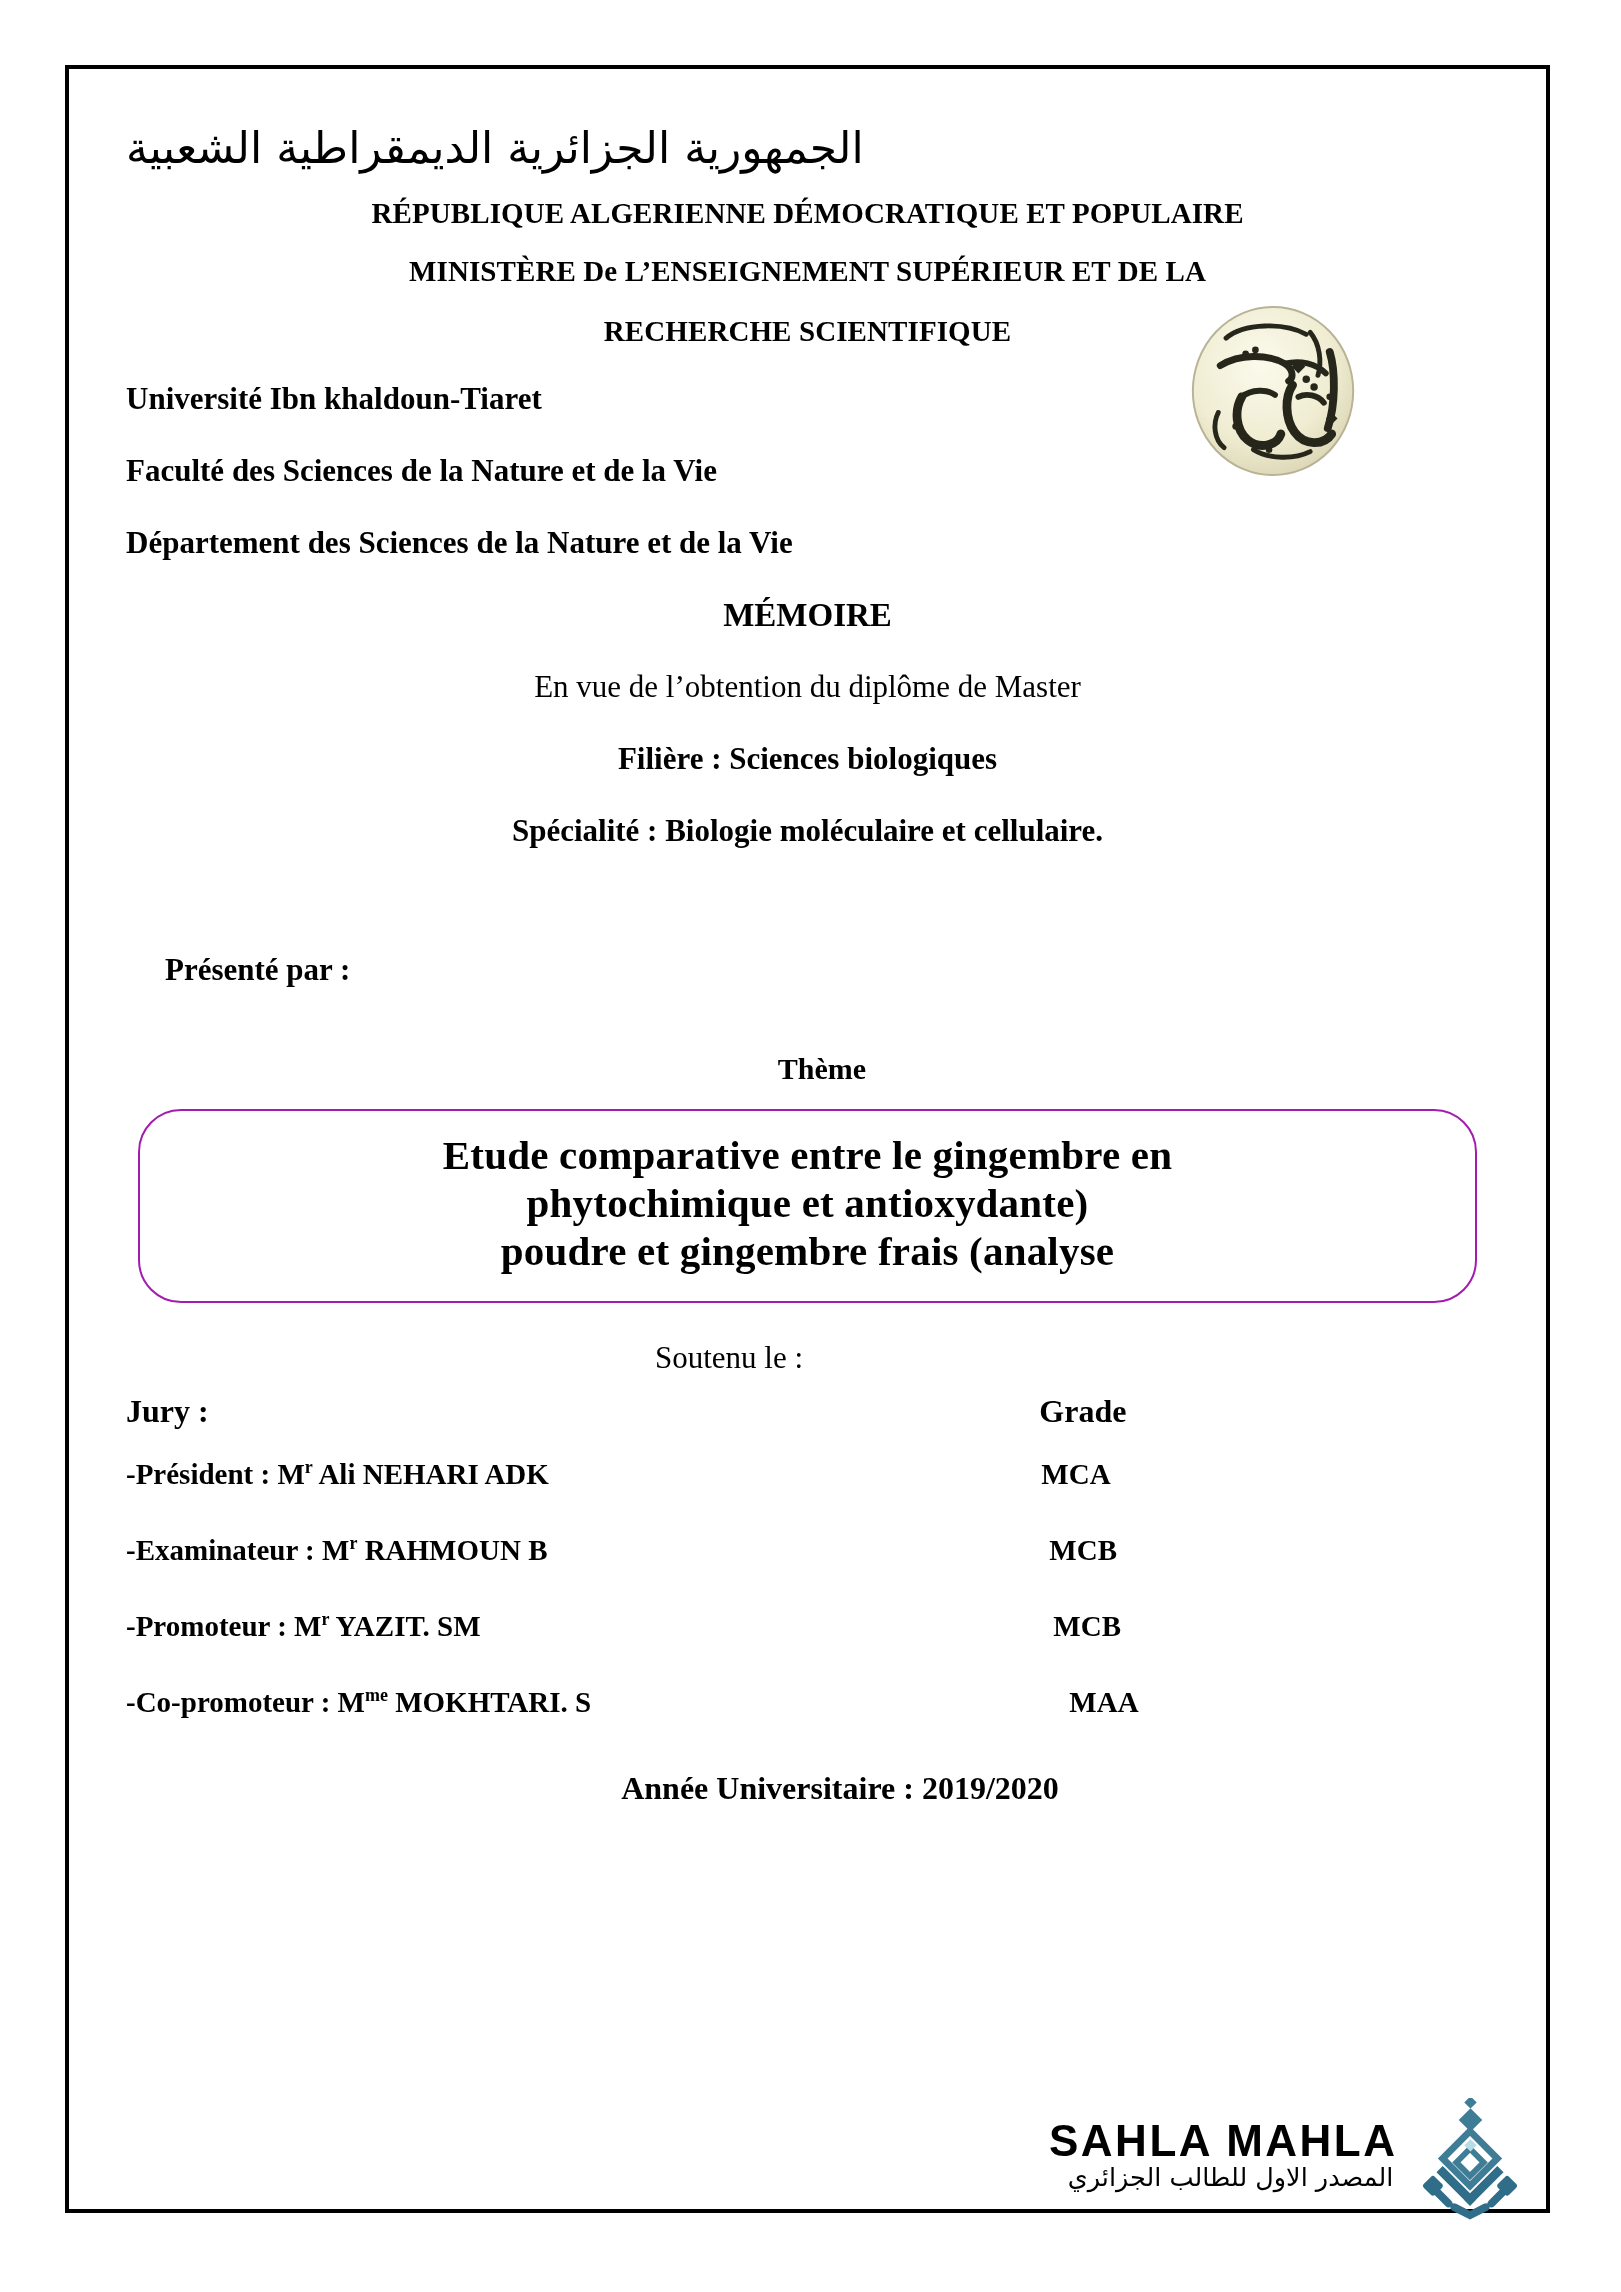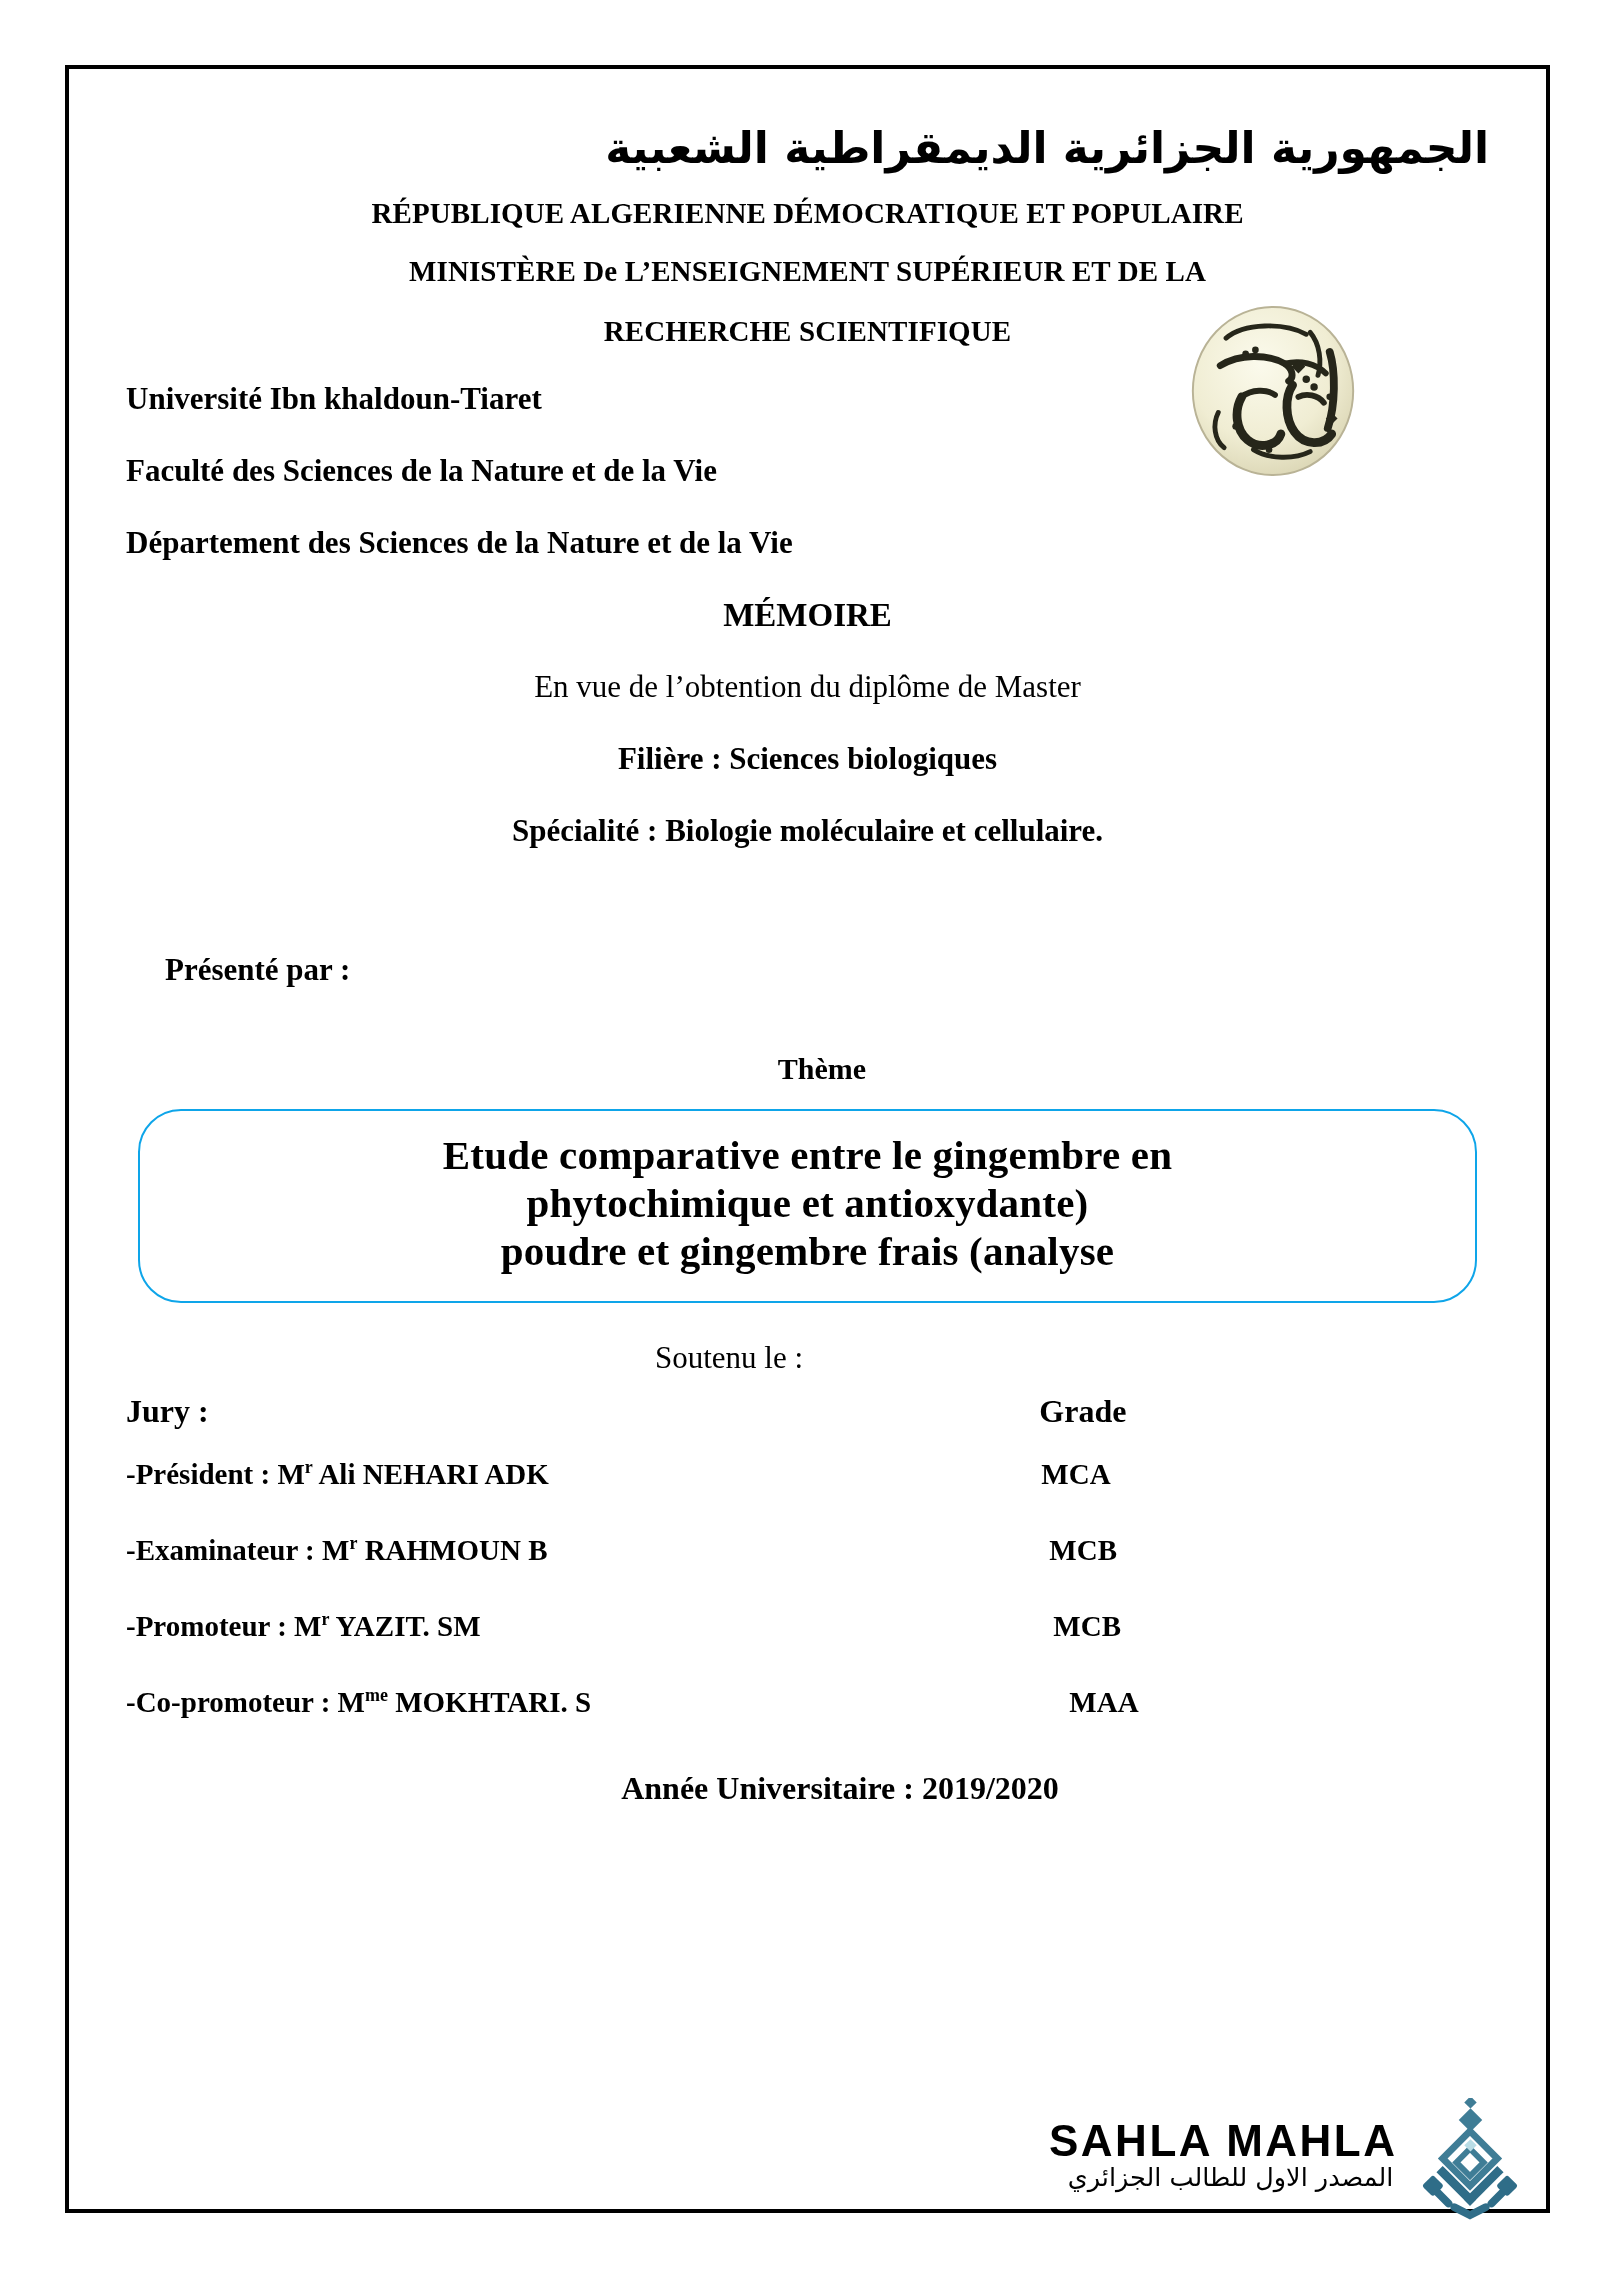--- a/index.html
+++ b/index.html
@@ -37,23 +37,23 @@
     top: 65px;
     width: 1485px;
     height: 2148px;
     box-sizing: border-box;
     padding: 0 61px;
   }
 
   
   .arabic-title {
     direction: rtl;
-    text-align: right;
+    text-align: left;
     font-family: "DejaVu Sans", "Liberation Sans", sans-serif;
-    font-weight: 700;
+    font-weight: 400;
     font-size: 44px;
     line-height: 1.25;
     letter-spacing: 0px;
     margin-top: 55px;
     white-space: nowrap;
   }
 
   .hdr-line {
     text-align: center;
     font-weight: 700;
@@ -145,21 +145,21 @@
     text-align: center;
     font-weight: 700;
     font-size: 30px;
     line-height: 1.0;
     margin-top: 69px;
     padding-left: 29px;
   }
 
   .theme-box {
     margin: 25.5px 11.8px 0 11.8px;
-    border: 2px solid #0ea5e9;
+    border: 2px solid #a21caf;
     border-radius: 43px;
     padding: 19.6px 35px 25.5px 35px;
     box-sizing: border-box;
   }
 
   .theme-title {
     text-align: center;
     font-weight: 700;
     font-size: 41px;
     line-height: 1.18;

